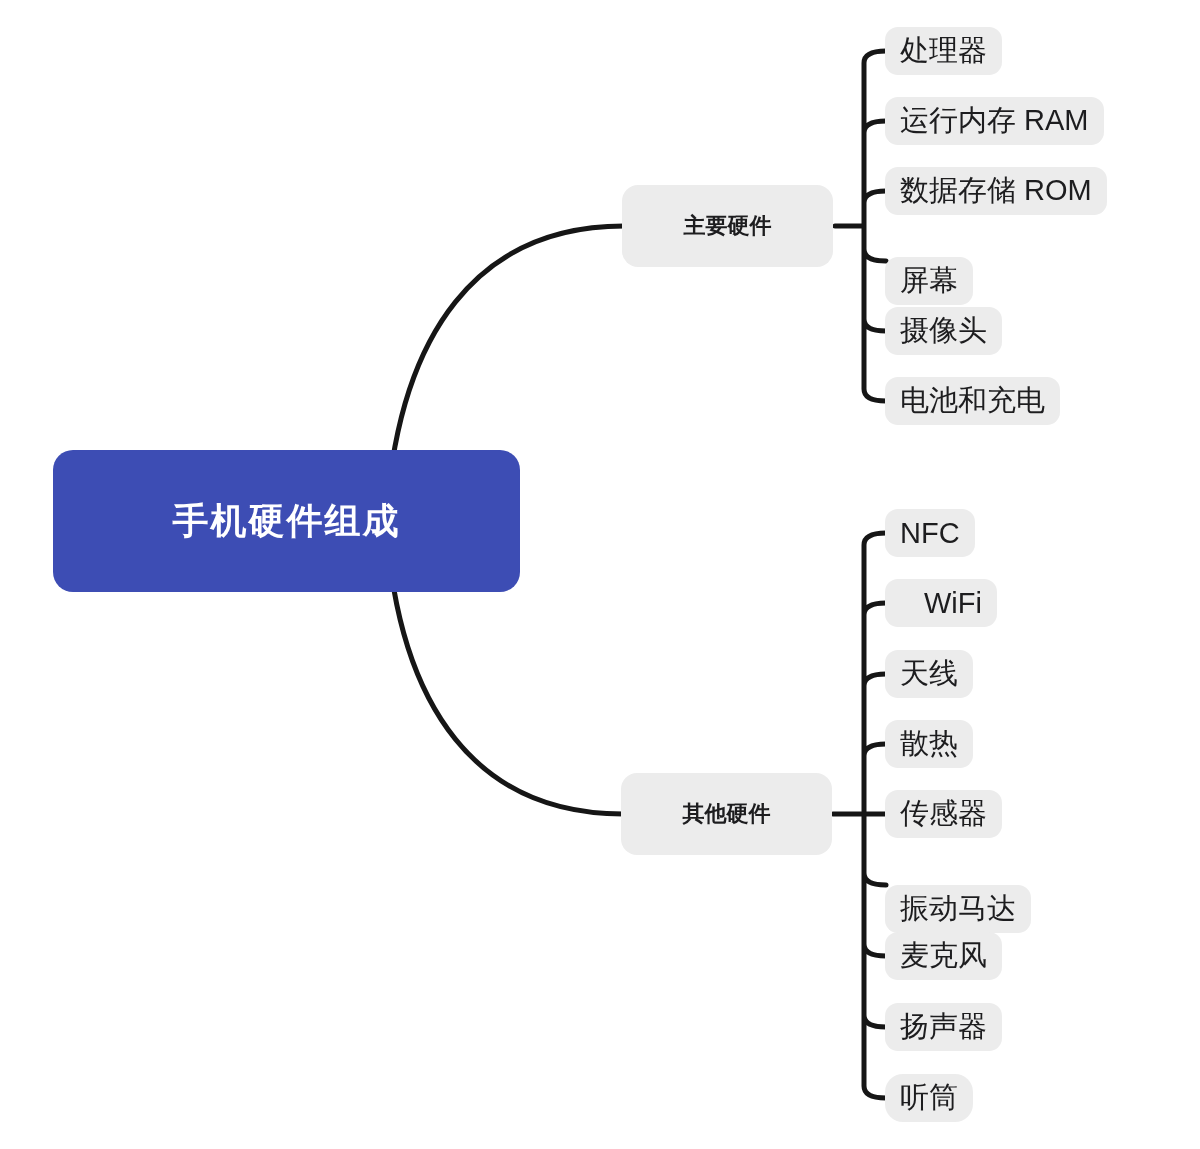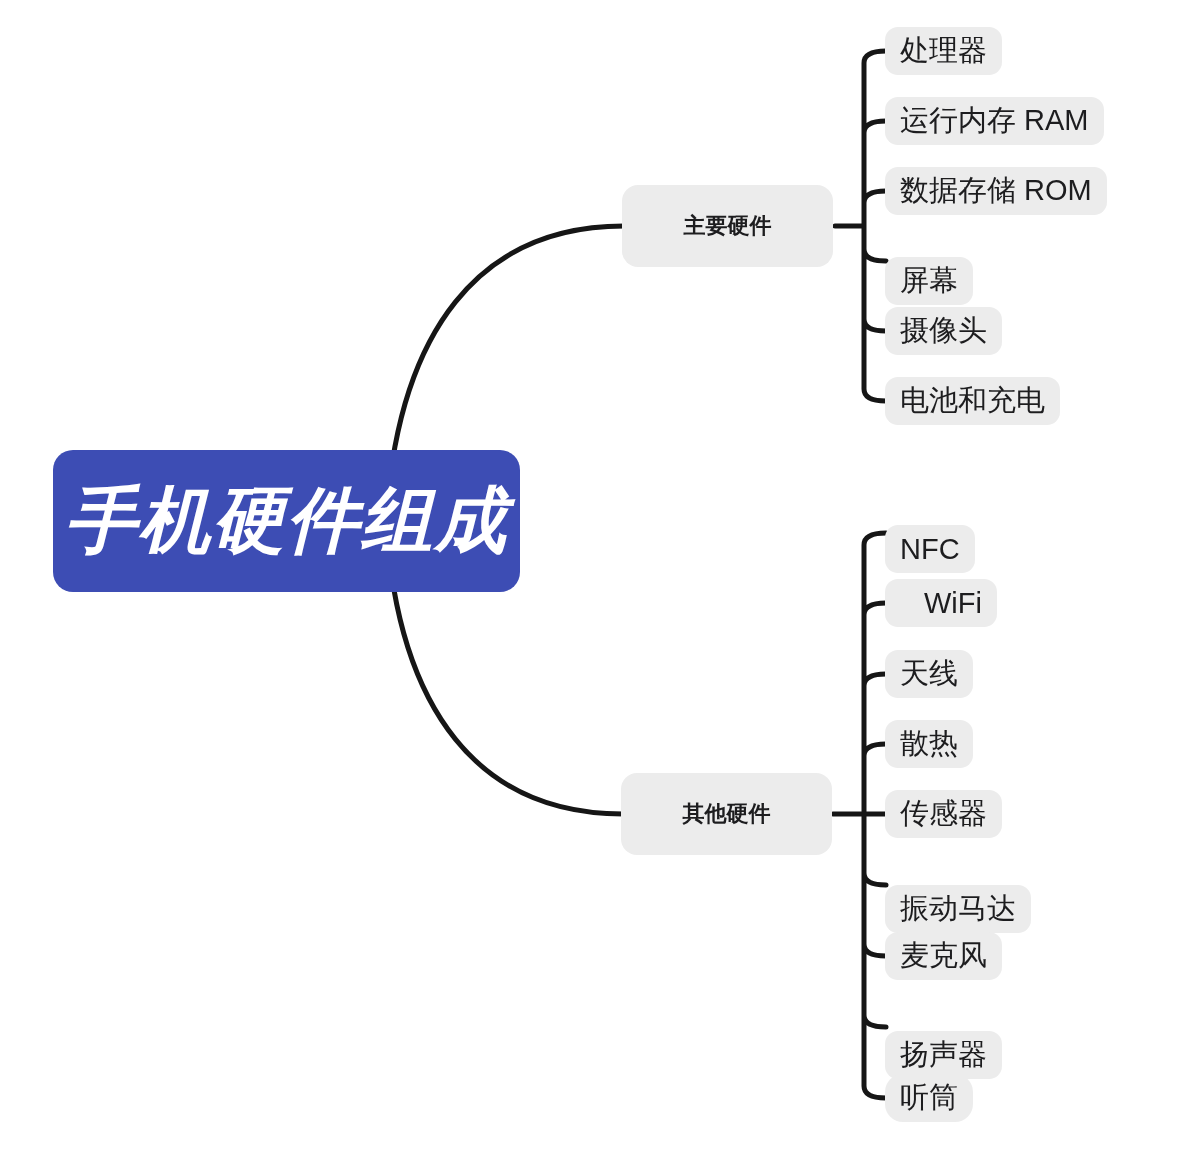--- a/index.html
+++ b/index.html
@@ -42,24 +42,23 @@
     align-items: center;
     justify-content: center;
     white-space: nowrap;
   }
   .node-root {
     left: 53px; top: 450px;
     width: 467px; height: 142px;
     background: var(--root-bg);
     color: var(--root-text);
     border-radius: 20px;
-    font-size: 72px;
+    font-size: 36px;
     font-weight: bold;
     letter-spacing: 2px;
-    font-style: italic;
   }
   .node-branch {
     width: 211px; height: 82px;
     background: var(--node-bg);
     color: var(--node-text);
     border-radius: 16px;
     font-size: 22px;
     font-weight: bold;
   }
   .node-branch.branch-main  { left: 622px; top: 185px; }
@@ -76,28 +75,28 @@
     justify-content: flex-start;
   }
   
   .leaf-m0 { top: 27px; }
   .leaf-m1 { top: 97px; }
   .leaf-m2 { top: 167px; }
   .leaf-m3 { top: 237px; margin-top: 20px; }
   .leaf-m4 { top: 307px; }
   .leaf-m5 { top: 377px; }
   
-  .leaf-o0 { top: 509px; margin-top: 16px; }
+  .leaf-o0 { top: 509px; }
   .leaf-o1 { top: 579px; padding-left: 39px; }
   .leaf-o2 { top: 650px; justify-content: flex-end; }
   .leaf-o3 { top: 720px; }
   .leaf-o4 { top: 790px; }
   .leaf-o5 { top: 861px; margin-top: 24px; }
   .leaf-o6 { top: 932px; }
-  .leaf-o7 { top: 1003px; margin-top: 28px; }
+  .leaf-o7 { top: 1003px; }
   .leaf-o8 { top: 1074px; border-radius: 18px; }
 </style>
 </head>
 <body>
 
 <div class="canvas">
 
   <svg class="edges" viewBox="0 0 1200 1149" aria-hidden="true">
 
     <path d="M 386 521 C 398 330 480 226 624 226"></path>

